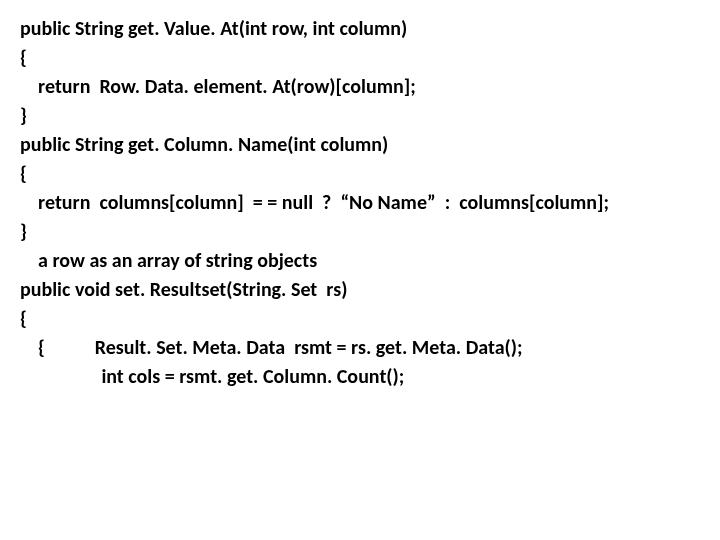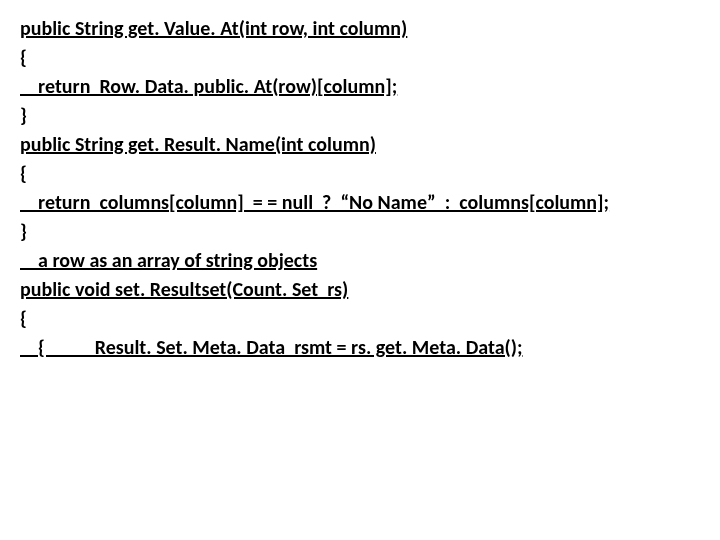--- a/index.html
+++ b/index.html
@@ -9,35 +9,35 @@
     height: 540px;
     background: #fff;
     font-family: Calibri, "Segoe UI", Arial, sans-serif;
     font-weight: bold;
     font-size: 20px;
     color: #000;
     line-height: 1.45;
   }
   .slide {
     padding: 14px 32px 0 20px;
-    text-decoration: underline;
   }
   .line {
     white-space: pre;
   }
 </style>
 </head>
 <body>
 
 <div class="slide">
   <div class="line">public String get. Value. At(int row, int column)</div>
   <div class="line">{</div>
-  <div class="line">    return  Row. Data. public. At(row)[column];</div>
+  <div class="line">    return  Row. Data. element. At(row)[column];</div>
   <div class="line">}</div>
-  <div class="line">public String get. Result. Name(int column)</div>
+  <div class="line">public String get. Column. Name(int column)</div>
   <div class="line">{</div>
   <div class="line">    return  columns[column]  = = null  ?  “No Name”  :  columns[column];</div>
   <div class="line">}</div>
   <div class="line">    a row as an array of string objects</div>
-  <div class="line">public void set. Resultset(Count. Set  rs)</div>
+  <div class="line">public void set. Resultset(String. Set  rs)</div>
   <div class="line">{</div>
   <div class="line">    {           Result. Set. Meta. Data  rsmt = rs. get. Meta. Data();</div>
+  <div class="line">                  int cols = rsmt. get. Column. Count();</div>
 </div>
 
 </body></html>

